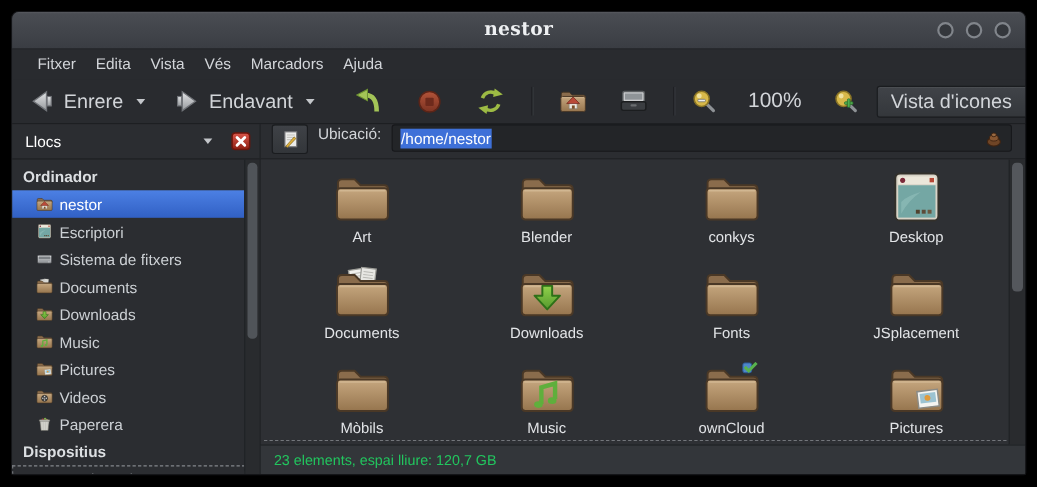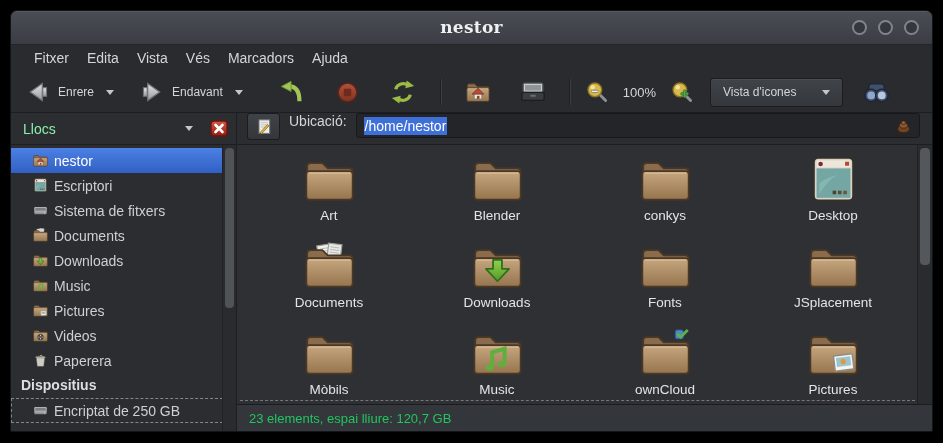--- a/index.html
+++ b/index.html
@@ -16,37 +16,37 @@
           font-weight:bold;font-size:17px;color:#eef0f2;letter-spacing:.3px;}
   .winbtns{position:absolute;right:13px;top:0;height:33px;display:flex;align-items:center;gap:11px;}
   .wbtn{width:11px;height:11px;border-radius:50%;border:2px solid #81858b;background:#34373c;}
   
   .menubar{height:27px;flex:none;background:#292b2f;display:flex;align-items:center;padding-left:14px;}
   .menu-item{padding:12px 9px;line-height:27px;font-size:14px;color:#d2d5d9;}
   
   .toolbar{height:40px;flex:none;background:#292b2f;border-bottom:1px solid #1b1d20;
            display:flex;align-items:center;padding:0 10px;}
   .tbtn{display:flex;align-items:center;gap:8px;padding:0 5px;height:32px;border-radius:3px;}
-  .tlabel{font-size:12px;color:#d2d5d9;white-space:nowrap;text-align:center;}
+  .tlabel{font-size:18px;color:#d2d5d9;white-space:nowrap;text-align:center;}
   .chev{width:0;height:0;border-left:4px solid transparent;border-right:4px solid transparent;
         border-top:5px solid #c3c6ca;}
   .chevbtn{padding:6px 7px;margin-right:14px;}
   .tsep{width:1px;height:26px;background:#1d1f22;box-shadow:1px 0 0 #3b3e43;margin:0 9px;flex:none;}
   .icobtn{padding:3px 6px;display:flex;align-items:center;}
-  .zoomlabel{font-size:13px;color:#d2d5d9;margin:0 8px;}
+  .zoomlabel{font-size:19px;color:#d2d5d9;margin:0 22px;}
   .viewbtn{height:27px;background:linear-gradient(#404348,#34373b);border:1px solid #1a1c1f;
            border-radius:3px;display:flex;align-items:center;padding:0 12px;gap:26px;margin:0 10px;
            box-shadow:inset 0 1px 0 rgba(255,255,255,.06);}
   
   .content{flex:1;display:flex;min-height:0;}
   .leftcol{width:225px;flex:none;background:#2b2d31;border-right:1px solid #1c1e21;
            display:flex;flex-direction:column;min-height:0;}
   .panelheader{height:31px;flex:none;border-bottom:1px solid #1c1e21;display:flex;
                align-items:center;padding:0 8px 0 12px;}
-  .paneltitle{flex:1;font-size:14px;color:#86efac;}
+  .paneltitle{flex:1;font-size:14px;color:#ffffff;}
   .places{flex:1;position:relative;overflow:hidden;padding-top:3px;}
   .sheader{height:25px;line-height:25px;padding-left:10px;font-size:14px;font-weight:bold;color:#dcdfe2;}
   .srow{height:25px;display:flex;align-items:center;gap:5px;padding-left:21px;margin-right:13px;
         font-size:14px;color:#ccd0d4;}
   .srow[data-selected="true"]{background:linear-gradient(#4c80e4,#3160c4);color:#fff;}
   .srow[data-cut="true"]{outline:1px dashed #84878c;outline-offset:-1px;}
   .sico{width:17px;height:15px;flex:none;}
   .sscroll{position:absolute;top:0;right:0;width:13px;height:100%;background:#292b2e;
            border-left:1px solid #202225;}
   .sthumb{position:absolute;top:3px;left:2px;width:9px;height:56%;border-radius:4px;background:#505459;}
@@ -375,20 +375,21 @@
         <span class="paneltitle">Llocs</span>
         <div class="chevbtn" style="margin-right:10px;">
           <div class="chev"></div>
           </div>
         <svg width="18" height="17" viewBox="0 0 18 17">
             <use href="#t-closex"></use>
           </svg>
       </div>
       <div class="places">
 
+          <div class="sheader">Ordinador</div>
 
             <div class="srow" data-selected="true">
               <svg class="sico" viewBox="0 0 64 56">
               <use href="#i-folder-home"></use>
             </svg>
               <span>nestor</span>
             </div>
 
             <div class="srow">
               <svg class="sico" viewBox="0 0 64 56">

